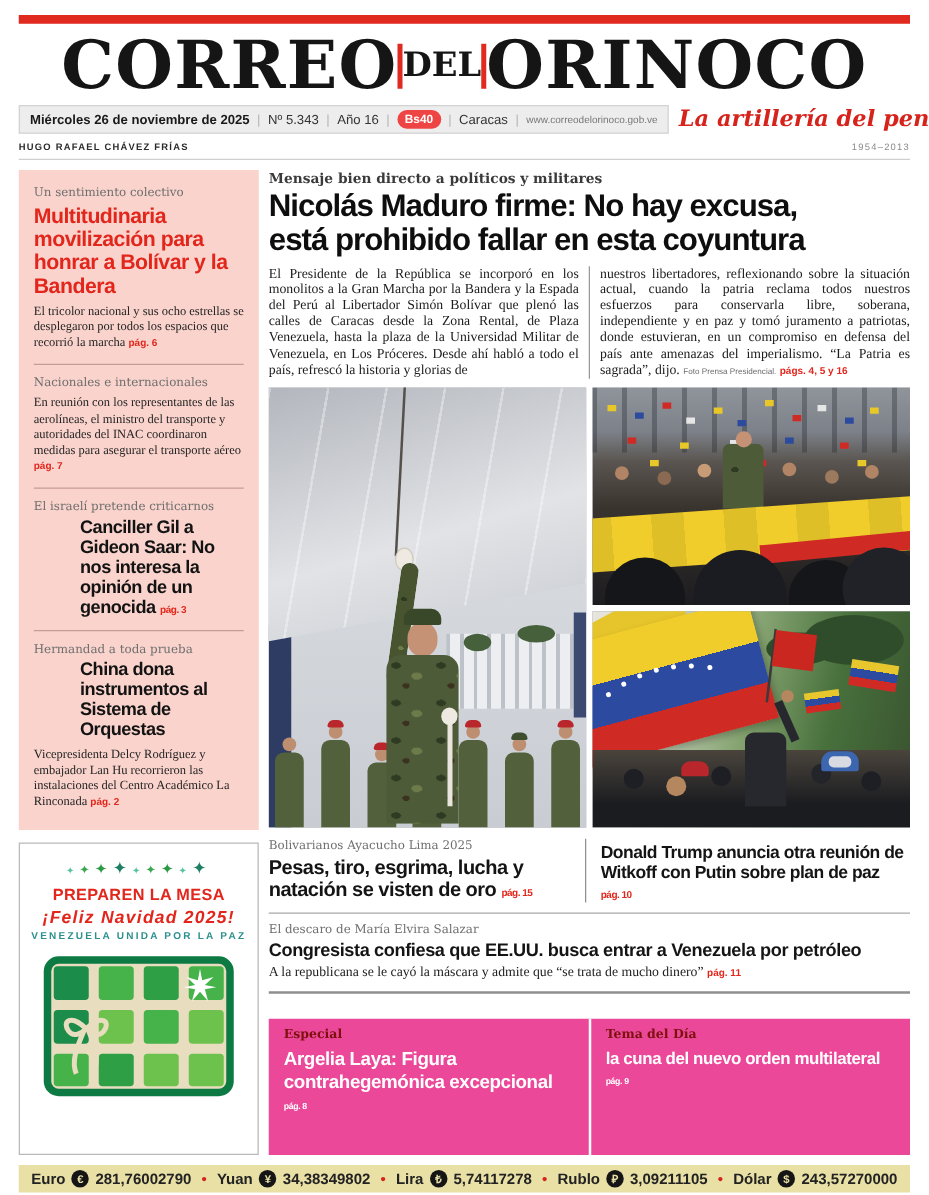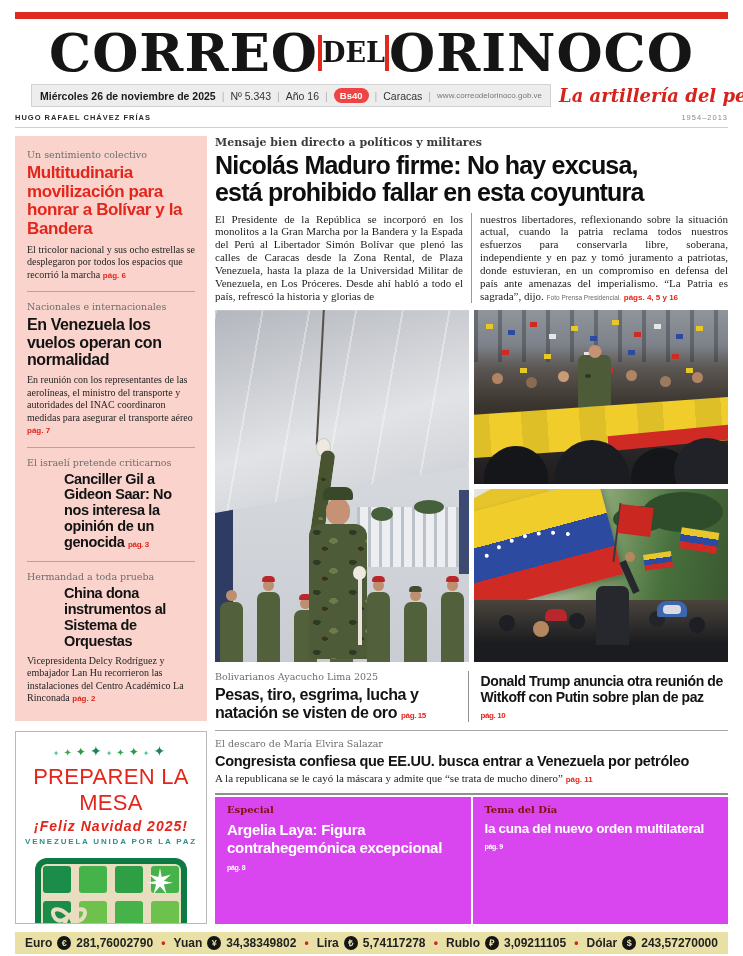--- a/index.html
+++ b/index.html
@@ -8,21 +8,21 @@
     width:743px; height:956px; margin:0 auto; background:#fff;
     font-family:"Liberation Sans", sans-serif; color:#111;
     padding:12px 15px 0; overflow:hidden; position:relative;
   }
   
   .topbar { height:7px; background:#e0291f; margin-bottom:7px; }
   .masthead { display:flex; align-items:center; justify-content:center; padding:0 2px; }
   .mast-big { font-family:"DejaVu Serif", serif; font-weight:bold; font-size:53px; line-height:1; letter-spacing:1px; color:#151515; }
   .mast-small { font-family:"DejaVu Serif", serif; font-weight:bold; font-size:27px; color:#151515; }
   .mast-sep { width:4px; height:36px; background:#e0291f; }
-  .datebar { display:flex; align-items:center; margin-top:5px; gap:8px;margin-left:16px; }
+  .datebar { display:flex; align-items:center; margin-top:5px; gap:8px; }
   .datebox { flex:1; background:#ededed; border:1px solid #d2d2d2; padding:3px 8px; display:flex; align-items:center; gap:6px; font-size:10.5px; color:#333; white-space:nowrap; }
   .datebox .d-date { font-weight:bold; color:#1a1a1a; }
   .d-sep { color:#b5b5b5; font-weight:normal; }
   .price-badge { background:#ef4444; color:#fff; font-weight:bold; font-size:9.5px; border-radius:10px; padding:2px 6px; }
   .d-web { font-size:8px; color:#777; }
   .slogan { font-family:"DejaVu Serif", serif; font-weight:bold; font-style:italic; color:#d6231c; font-size:18px; white-space:nowrap; padding-right:2px; }
   .founderline { display:flex; justify-content:space-between; gap:8px; margin-top:6px; padding-bottom:5px; border-bottom:1px solid #cfcfcf; font-size:7.5px; letter-spacing:1px; color:#8a8a8a; white-space:nowrap; }
   .founderline .f-name { font-weight:bold; color:#2b2b2b; }
   
   .content { display:flex; gap:8px; margin-top:8px; height:788px; }
@@ -35,21 +35,21 @@
   .kicker { font-family:"DejaVu Serif", serif; font-size:9.5px; color:#6e6e6e; margin-bottom:4px; }
   .s-hl { font-weight:bold; line-height:1.1; letter-spacing:-0.4px; color:#131313; }
   .s-hl.red { color:#e3261c; }
   .hl-17 { font-size:17px; } .hl-16 { font-size:16px; } .hl-14 { font-size:14.5px;margin-left:37px; }
   .s-body { font-family:"Liberation Serif", serif; font-size:10px; line-height:1.25; color:#242424; margin-top:5px; }
   .pg { color:#e3261c; font-weight:bold; font-size:8px; font-family:"Liberation Sans", sans-serif; white-space:nowrap; }
   
   .adbox { flex:1; border:1px solid #b9b9b9; background:#fff; text-align:center; padding:12px 8px 8px; position:relative; overflow:hidden; }
   .sparkles { font-size:10px; letter-spacing:4px; line-height:1; margin-bottom:6px; }
   .sp1{color:#37a84e;} .sp2{color:#1d7f63; font-size:14px;} .sp3{color:#56c39f; font-size:8px;} .sp4{color:#2c9a44; font-size:12px;}
-  .ad-title { color:#e3261c; font-weight:normal; font-size:22px; letter-spacing:0.3px; }
+  .ad-title { color:#e3261c; font-weight:bold; font-size:13px; letter-spacing:0.3px; }
   .ad-sub { color:#e3261c; font-weight:bold; font-style:italic; font-size:14px; margin-top:2px; letter-spacing:1px; }
   .ad-tag { color:#2e8f8f; font-weight:bold; font-size:8px; letter-spacing:1.8px; margin-top:3px; }
   .gift { margin:12px auto 0; width:152px; height:112px; background:#0e7a43; border-radius:12px; padding:6px; position:relative; }
   .gift-inner { width:100%; height:100%; background:#e9ddbf; border-radius:6px; display:grid; grid-template-columns:repeat(4,1fr); grid-template-rows:repeat(3,1fr); gap:8px; padding:2px; }
   .cell { border-radius:3px; }
   .g1{background:#1c8c4a;} .g2{background:#45b24a;} .g3{background:#6cc24d;} .g4{background:#2f9f46;}
   .gift-star { position:absolute; top:10px; right:14px; width:26px; height:26px; }
   .gift-bow { position:absolute; left:12px; top:44px; width:44px; height:52px; }
   
   .lead-kicker { font-family:"DejaVu Serif", serif; font-weight:bold; font-size:11px; color:#3a3a3a; }
@@ -146,21 +146,21 @@
   .mid-right { flex:1.02; border-left:1px solid #8f8f8f; padding-left:12px; display:flex; align-items:center; }
   .mid-hl { font-weight:bold; font-size:16px; line-height:1.12; letter-spacing:-0.4px; color:#141414; margin-top:2px; }
   .mid-hl .line { display:block; }
   .mid-hl .line.last { display:inline; }
   .mid-hl-sm { font-size:14px; }
   
   .congress { padding:7px 0 9px; border-bottom:2px solid #8f8f8f; }
   .con-hl { font-weight:bold; font-size:14.5px; letter-spacing:-0.3px; color:#141414; margin-top:2px; }
   .con-sub { font-family:"Liberation Serif", serif; font-size:11px; color:#222; margin-top:3px; }
   
-  .redbanner { display:flex; background:#d946ef; color:#fff; margin-top:2px; flex:1; min-height:78px; }
+  .redbanner { display:flex; background:#ec4899; color:#fff; margin-top:20px; flex:1; min-height:78px; }
   .rb-cell { flex:1; padding:7px 12px 9px; }
   .rb-cell + .rb-cell { border-left:2px solid #fff; }
   .rb-kicker { font-family:"DejaVu Serif", serif; font-weight:bold; font-size:10px; color:#7e110e; }
   .rb-hl { font-weight:bold; font-size:15px; line-height:1.18; letter-spacing:-0.3px; margin-top:6px; }
   .rb-hl.sm { font-size:13.5px; }
   .rb-hl .line { display:block; } .rb-hl .line.last { display:inline; }
   .rb-pg { color:#fff; font-weight:bold; font-size:7px; }
   
   .currency { display:flex; align-items:center; justify-content:space-between; background:#e9e0a6; margin-top:8px; padding:4px 10px; font-size:12px; font-weight:bold; color:#222; }
   .cur { display:flex; align-items:center; gap:5px; white-space:nowrap; }
@@ -209,21 +209,20 @@
       <div class="pinkbox">
 
         <div class="story">
           <div class="kicker">Un sentimiento colectivo</div>
           <div class="s-hl red hl-17"><span>Multitudinaria movilización para honrar a Bolívar y la Bandera</span></div>
           <div class="s-body"><span>El tricolor nacional y sus ocho estrellas se desplegaron por todos los espacios que recorrió la marcha</span> <span class="pg">pág. 6</span></div>
         </div>
 
         <div class="story">
           <div class="kicker">Nacionales e internacionales</div>
-          <div class="s-hl hl-16"><span>En Venezuela los vuelos operan con normalidad</span></div>
           <div class="s-body"><span>En reunión con los representantes de las aerolíneas, el ministro del transporte y autoridades del INAC coordinaron medidas para asegurar el transporte aéreo</span> <span class="pg">pág. 7</span></div>
         </div>
 
         <div class="story">
           <div class="kicker">El israelí pretende criticarnos</div>
           <div class="s-hl hl-14"><span>Canciller Gil a Gideon Saar: No nos interesa la opinión de un genocida</span> <span class="pg">pág. 3</span></div>
         </div>
 
         <div class="story">
           <div class="kicker">Hermandad a toda prueba</div>

